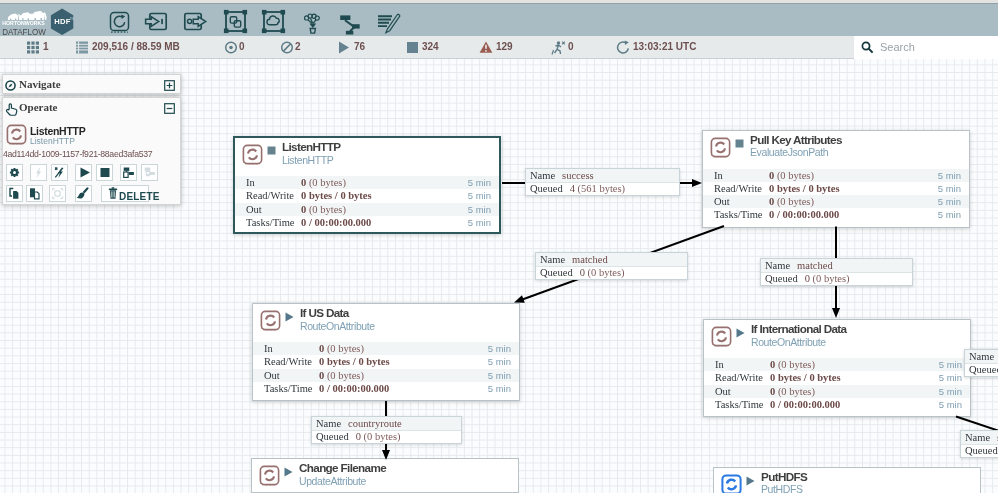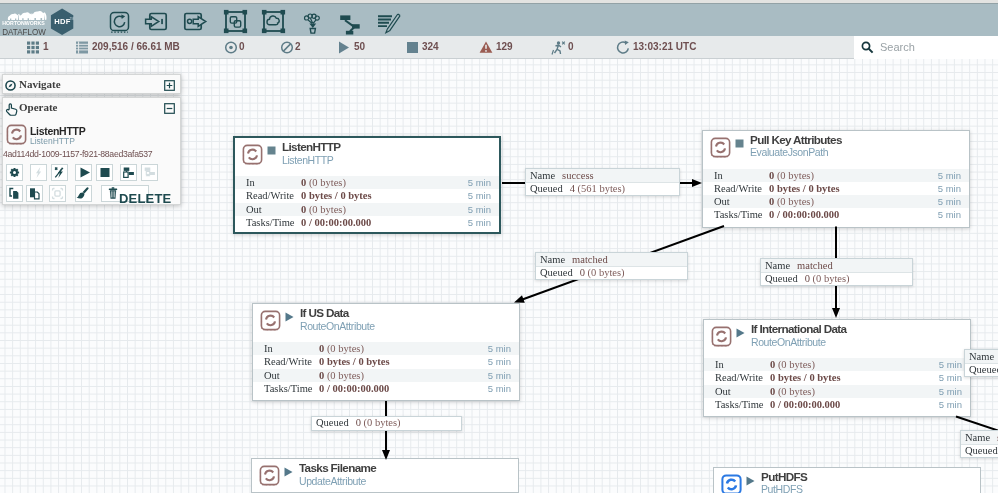--- a/index.html
+++ b/index.html
@@ -27,21 +27,21 @@
   .panel { background:#fafafa; border:1px solid #d4d6d6; box-shadow:0 1px 5px rgba(0,0,0,0.25); }
   #nav-panel { left:2px; top:74px; width:179px; height:20px; }
   #op-panel  { left:2px; top:97px; width:179px; height:108px; }
   .panel-title { position:absolute; left:16px; top:2.5px; font-family:"Liberation Serif",serif; font-size:11px; font-weight:bold; color:#3d3d3d; }
   .pm-btn { position:absolute; right:5px; top:4.5px; width:11px; height:11px; }
   #op-name { position:absolute; left:27px; top:26.5px; font-size:10.5px; font-weight:bold; color:#262626; letter-spacing:-0.3px; }
   #op-type { position:absolute; left:27px; top:38px; font-size:8.5px; color:#7a99a8; }
   #op-id   { position:absolute; left:0;  top:51px; font-size:8.7px; color:#6e4f50; letter-spacing:-0.3px; white-space:nowrap; }
   .ob { position:absolute; width:17px; height:17px; background:#fff; border:1px solid #cbd6d8; }
   #ob-del { width:48px; }
-  #ob-del span { position:absolute; left:17px; top:5px; font-size:13px; font-weight:bold; letter-spacing:0.2px; color:#1e4a4f; }
+  #ob-del span { position:absolute; left:17px; top:5px; font-size:10px; font-weight:bold; letter-spacing:0.2px; color:#1e4a4f; }
 
   
   .proc { position:absolute; width:268px; height:98px; background:#fff; border:1px solid #b9c3c7;
           box-shadow:0 1px 4px rgba(0,0,0,0.18); }
   .proc.sel { border:2px solid #2d585c; }
   .picon { position:absolute; left:7px; top:6px; }
   .pstat { position:absolute; left:31.5px; top:8px; }
   .ptitle { position:absolute; left:47px; top:2px; font-size:11.7px; font-weight:bold; color:#3f3f3f; letter-spacing:-0.65px; }
   .psub   { position:absolute; left:47px; top:15.5px; font-size:10.5px; color:#7fa0b4; letter-spacing:-0.4px; }
   .prow { position:absolute; left:0; width:100%; height:13.3px; font-family:"Liberation Serif", serif; font-size:10.5px; line-height:13.6px; }
@@ -208,24 +208,24 @@
         <path d="M-4.5,2.5 l-1.5,4.5 M4.2,-5.8 l2.6,2.6 M6.8,-5.8 l-2.6,2.6" stroke-width="1.2"></path>
       </g>
 
       <g transform="translate(623,11.5)" stroke="#5e7c87" fill="none" stroke-width="1.5">
         <path d="M2.6,-4.7 A5.4,5.4 0 1 0 5.3,0.8"></path>
         <path d="M1.7,-7.0 L5.8,-5.3 L2.1,-2.5 Z" fill="#5e7c87" stroke="none"></path>
       </g>
     </svg>
   </div>
   <span class="abs sb-num" style="left:43px">1</span>
-  <span class="abs sb-num" style="left:92px">209,516 / 66.61 MB</span>
+  <span class="abs sb-num" style="left:92px">209,516 / 88.59 MB</span>
   <span class="abs sb-num" style="left:239px">0</span>
   <span class="abs sb-num" style="left:295px">2</span>
-  <span class="abs sb-num" style="left:354px">50</span>
+  <span class="abs sb-num" style="left:354px">76</span>
   <span class="abs sb-num" style="left:422px">324</span>
   <span class="abs sb-num" style="left:496px">129</span>
   <span class="abs sb-num" style="left:568px">0</span>
   <span class="abs sb-num" style="left:633px">13:03:21 UTC</span>
   <div class="abs panel" id="nav-panel">
     <svg width="11" height="11" viewBox="0 0 13 13" style="position:absolute;left:1.5px;top:5px">
       <circle cx="6.5" cy="6.5" r="5.4" fill="none" stroke="#17434a" stroke-width="1.8"></circle>
       <path d="M8.9,4.1 L7.3,7.3 L4.1,8.9 L5.7,5.7 Z" fill="#17434a"></path>
     </svg>
     <span class="panel-title">Navigate</span>
@@ -481,21 +481,21 @@
     <svg class="picon" width="21" height="21" viewBox="0 0 21 21">
       <rect x="1.4" y="1.4" width="18.2" height="18.2" rx="3.8" fill="none" stroke="#97716f" stroke-width="1.6"></rect>
       <path d="M6.0,9.5 A4.6,4.6 0 0 1 14.2,7.5" fill="none" stroke="#97716f" stroke-width="2.1"></path>
       <path d="M15.0,11.4 A4.6,4.6 0 0 1 6.8,13.4" fill="none" stroke="#97716f" stroke-width="2.1"></path>
       <path d="M1.5,3.5 v15" stroke="#97716f" stroke-width="1.1" stroke-dasharray="1.5 2.1" fill="none"></path>
       <path d="M3,19.6 h15" stroke="#97716f" stroke-width="1.1" stroke-dasharray="1.5 2.1" fill="none"></path>
     </svg>
     <svg class="pstat" width="9" height="10" viewBox="0 0 9 10">
         <path d="M0.5,0.5 L8.5,5 L0.5,9.5 Z" fill="#54788a"></path>
       </svg>
-    <span class="ptitle">Tasks Filename</span>
+    <span class="ptitle">Change Filename</span>
     <span class="psub">UpdateAttribute</span>
   </div>
   <div class="proc" style="left:713px;top:466.5px;height:27px;box-shadow:none">
     <svg class="picon" width="21" height="21" viewBox="0 0 21 21">
       <rect x="1.4" y="1.4" width="18.2" height="18.2" rx="3.8" fill="none" stroke="#2b79e3" stroke-width="2"></rect>
       <path d="M6.0,9.5 A4.6,4.6 0 0 1 14.2,7.5" fill="none" stroke="#2b79e3" stroke-width="2.5"></path>
       <path d="M15.0,11.4 A4.6,4.6 0 0 1 6.8,13.4" fill="none" stroke="#2b79e3" stroke-width="2.5"></path>
       <path d="M1.5,4 v14" stroke="#2b79e3" stroke-width="1.1" stroke-dasharray="1.5 2.1" fill="none"></path>
     </svg>
     <svg class="pstat" width="9" height="10" viewBox="0 0 9 10">
@@ -527,20 +527,21 @@
   </div>
   <div class="clabel" style="left:535px;top:252px;width:153px">
     <div class="r1"><span class="k">Name</span><span class="v">matched</span></div>
     <div class="r2"><span class="k">Queued</span><span class="v">0</span><span class="v2"> (0 bytes)</span></div>
   </div>
   <div class="clabel" style="left:760px;top:258px;width:153px">
     <div class="r1"><span class="k">Name</span><span class="v">matched</span></div>
     <div class="r2"><span class="k">Queued</span><span class="v">0</span><span class="v2"> (0 bytes)</span></div>
   </div>
   <div class="clabel" style="left:311px;top:416px;width:151px">
+    <div class="r1"><span class="k">Name</span><span class="v">countryroute</span></div>
     <div class="r2"><span class="k">Queued</span><span class="v">0</span><span class="v2"> (0 bytes)</span></div>
   </div>
   <div class="clabel" style="left:964px;top:349px;width:80px">
     <div class="r1"><span class="k">Name</span></div>
     <div class="r2"><span class="k">Queued</span></div>
   </div>
   <div class="clabel" style="left:960px;top:430px;width:80px">
     <div class="r1"><span class="k">Name</span><span class="v">succ</span></div>
     <div class="r2"><span class="k">Queued</span></div>
   </div>

